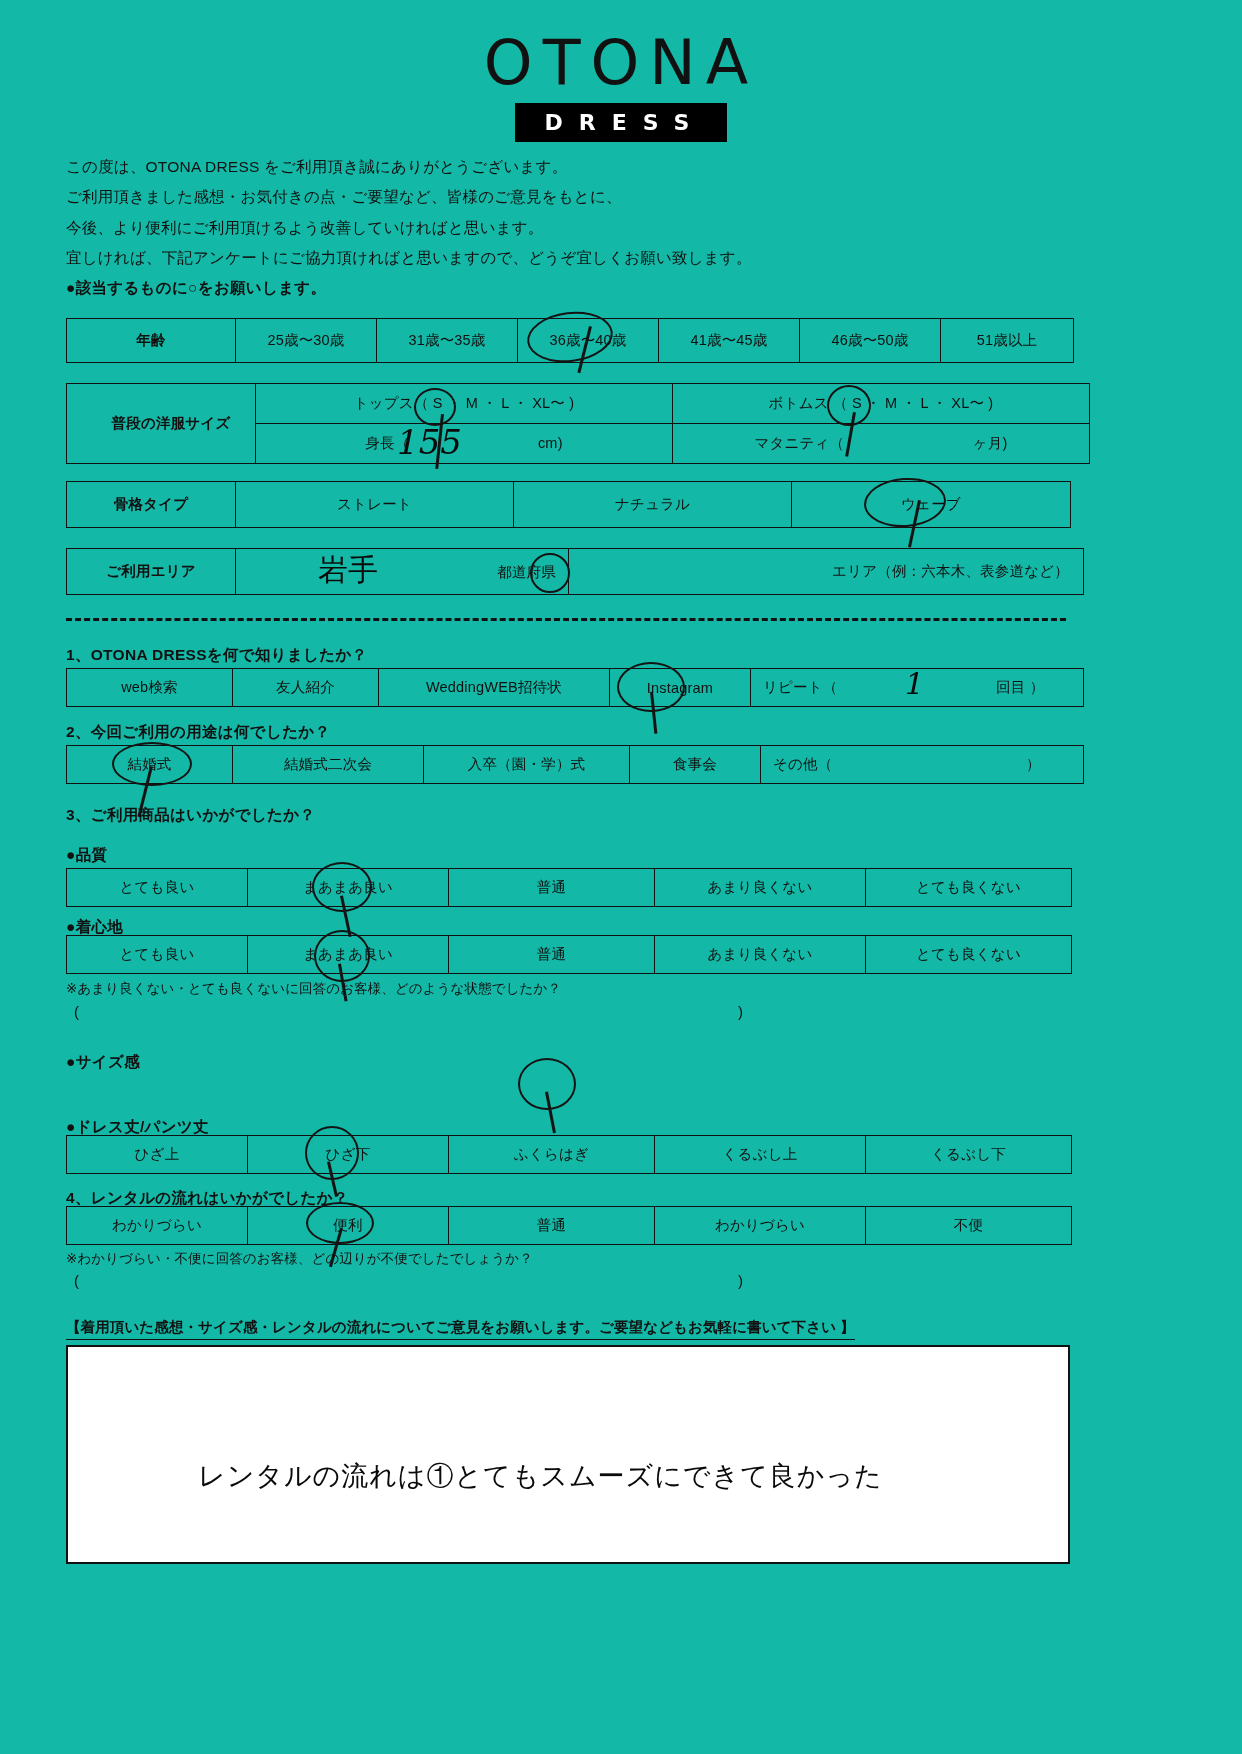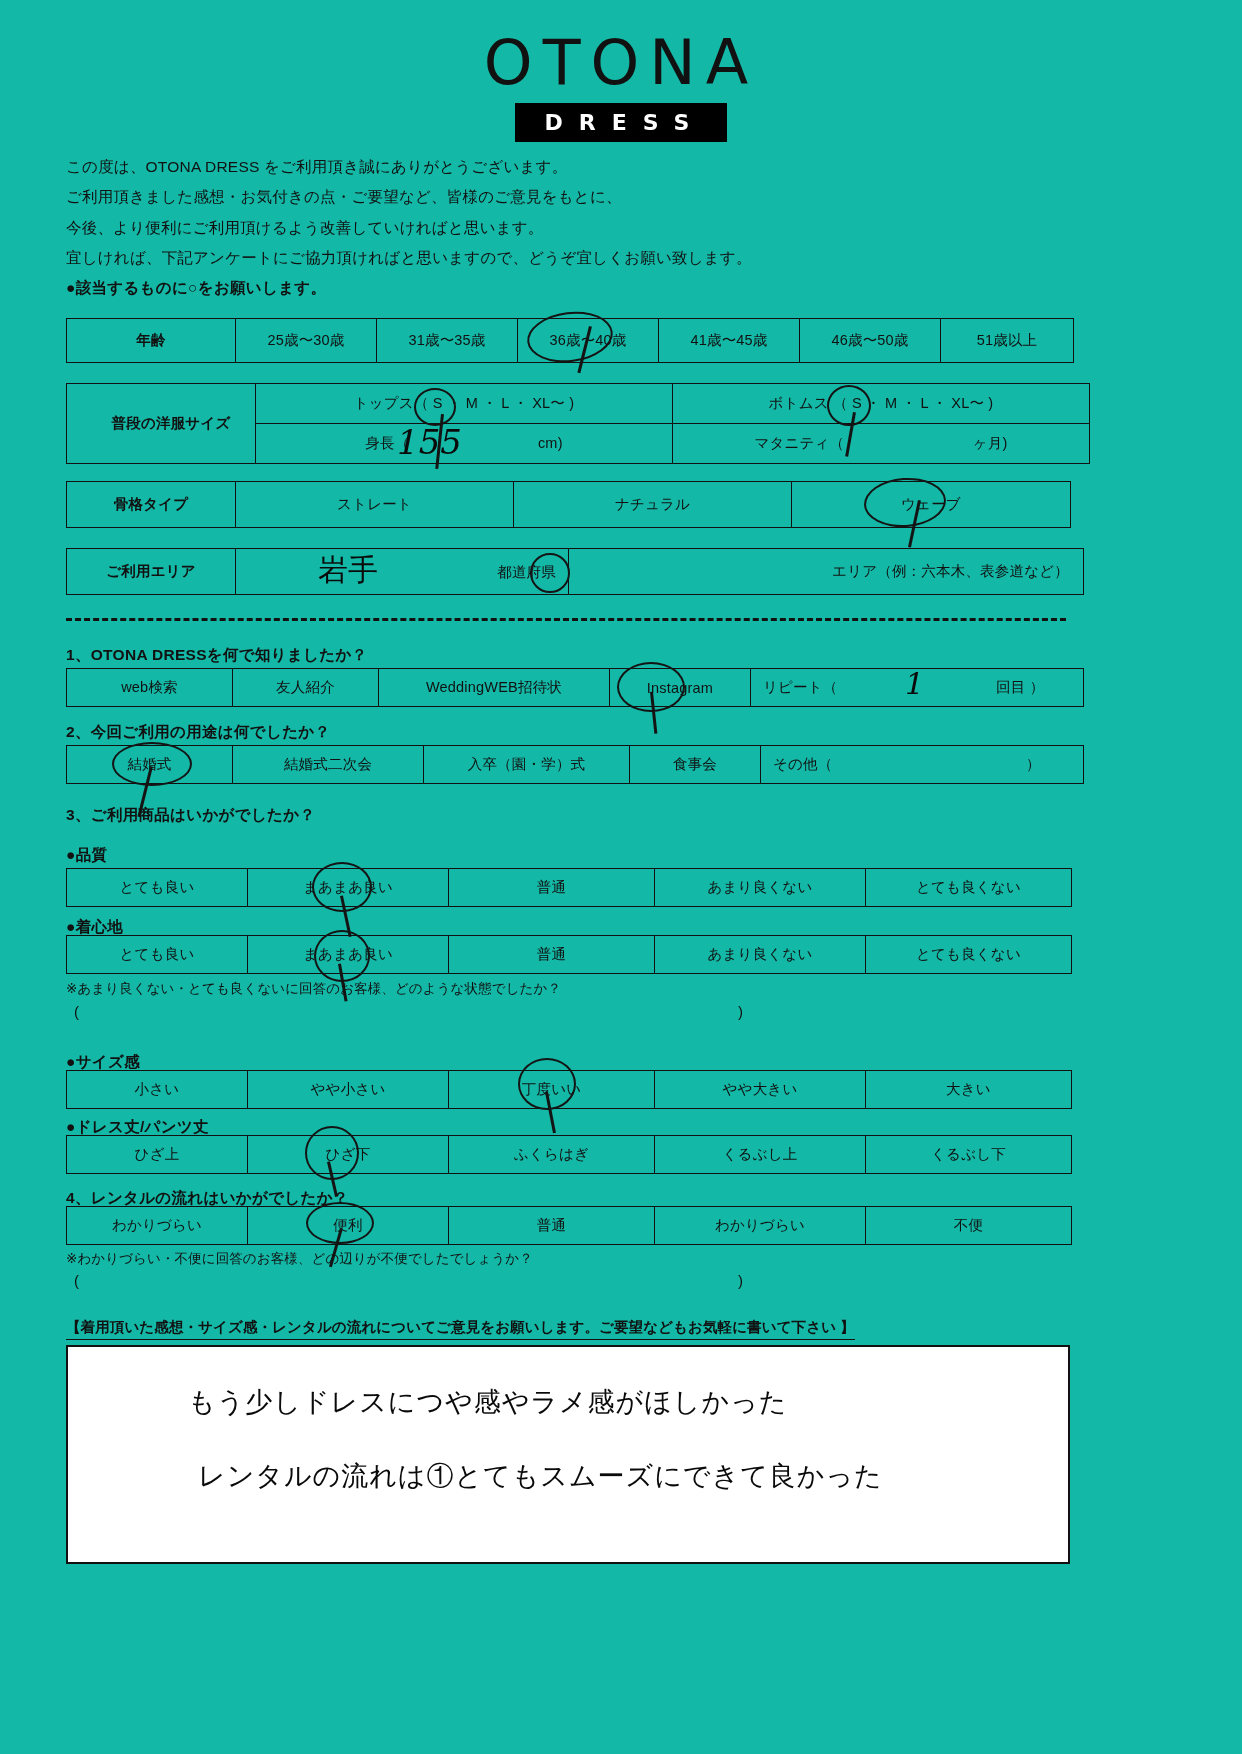--- a/index.html
+++ b/index.html
@@ -242,31 +242,20 @@
   </tbody>
     </table>
   <div class="ellipse" style="left:314px;top:930px;width:52px;height:48px;"></div>
   <div class="tail" style="left:338px;top:964px;width:2.6px;height:38px;transform:rotate(-10deg);"></div>
 
   <div class="note" style="left:66px;top:980px;">※あまり良くない・とても良くないに回答のお客様、どのような状態でしたか？</div>
   <div class="paren" style="left:74px;top:1003px;">(</div>
   <div class="paren" style="left:738px;top:1003px;">)</div>
 
   <div class="section-head" style="left:66px;top:1052px;">●サイズ感</div>
-  <table class="tbl" style="left:66px;top:1070px;width:1000px;">
-    <tbody>
-        <tr style="height:38px;">
-      <td style="width:180px;">小さい</td>
-      <td style="width:200px;">やや小さい</td>
-      <td style="width:205px;">丁度いい</td>
-      <td style="width:210px;">やや大きい</td>
-      <td style="width:205px;">大きい</td>
-    </tr>
-  </tbody>
-    </table>
   <div class="ellipse" style="left:518px;top:1058px;width:54px;height:48px;"></div>
   <div class="tail" style="left:545px;top:1092px;width:2.6px;height:42px;transform:rotate(-11deg);"></div>
 
   <div class="section-head" style="left:66px;top:1117px;">●ドレス丈/パンツ丈</div>
   <table class="tbl" style="left:66px;top:1135px;width:1000px;">
     <tbody>
         <tr style="height:38px;">
       <td style="width:180px;">ひざ上</td>
       <td style="width:200px;">ひざ下</td>
       <td style="width:205px;">ふくらはぎ</td>
@@ -292,16 +281,15 @@
     </table>
   <div class="ellipse" style="left:306px;top:1202px;width:64px;height:38px;"></div>
   <div class="tail" style="left:340px;top:1228px;width:2.6px;height:40px;transform:rotate(16deg);"></div>
 
   <div class="note" style="left:66px;top:1250px;">※わかりづらい・不便に回答のお客様、どの辺りが不便でしたでしょうか？</div>
   <div class="paren" style="left:74px;top:1272px;">(</div>
   <div class="paren" style="left:738px;top:1272px;">)</div>
 
   <div class="comment-head">【着用頂いた感想・サイズ感・レンタルの流れについてご意見をお願いします。ご要望などもお気軽に書いて下さい 】</div>
   <div class="comment-box"></div>
-  <div class="hand hw-text" style="left:188px;top:1388px;font-size:27px;letter-spacing:1px;">もう少しドレスにつや感やラメ感がほしかった</div>
   <div class="hand hw-text" style="left:198px;top:1462px;font-size:27px;letter-spacing:1px;">レンタルの流れは①とてもスムーズにできて良かった</div>
 
 </div>
 
 </body></html>

